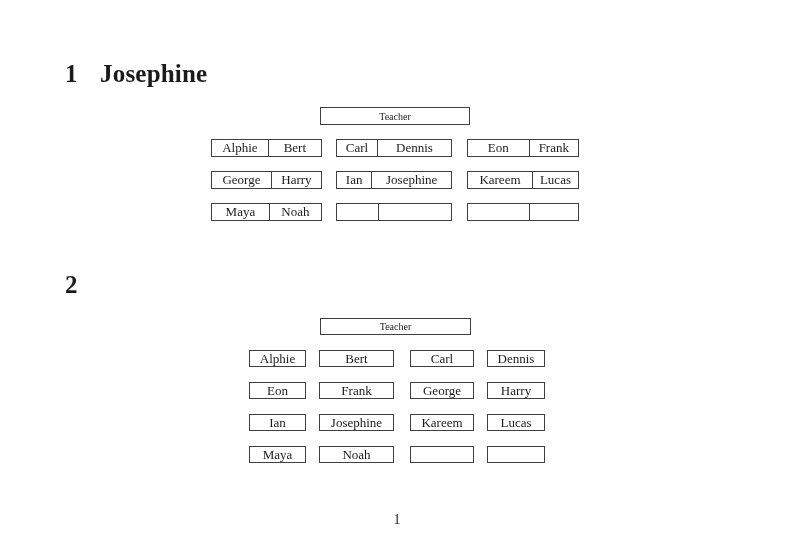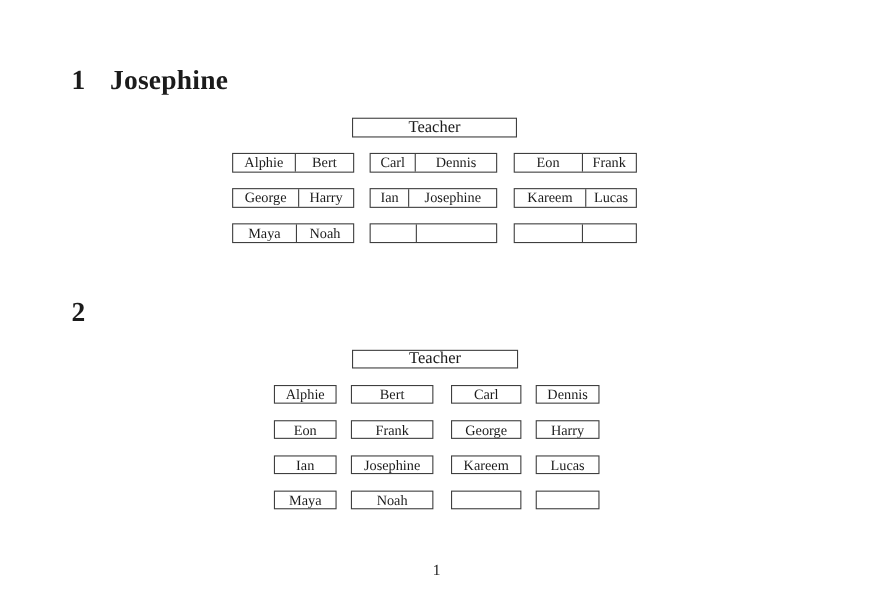--- a/index.html
+++ b/index.html
@@ -29,21 +29,21 @@
     width: 35px;
   }
   .tbox {
     position: absolute;
     box-sizing: border-box;
     border: 1px solid #3f3f3f;
     background: #ffffff;
     display: flex;
     align-items: center;
     justify-content: center;
-    font-size: 15px;
+    font-size: 10px;
   }
   .desk {
     position: absolute;
     box-sizing: border-box;
     height: 18px;
     border: 1px solid #3f3f3f;
     background: #ffffff;
     display: flex;
   }
   .seat {

